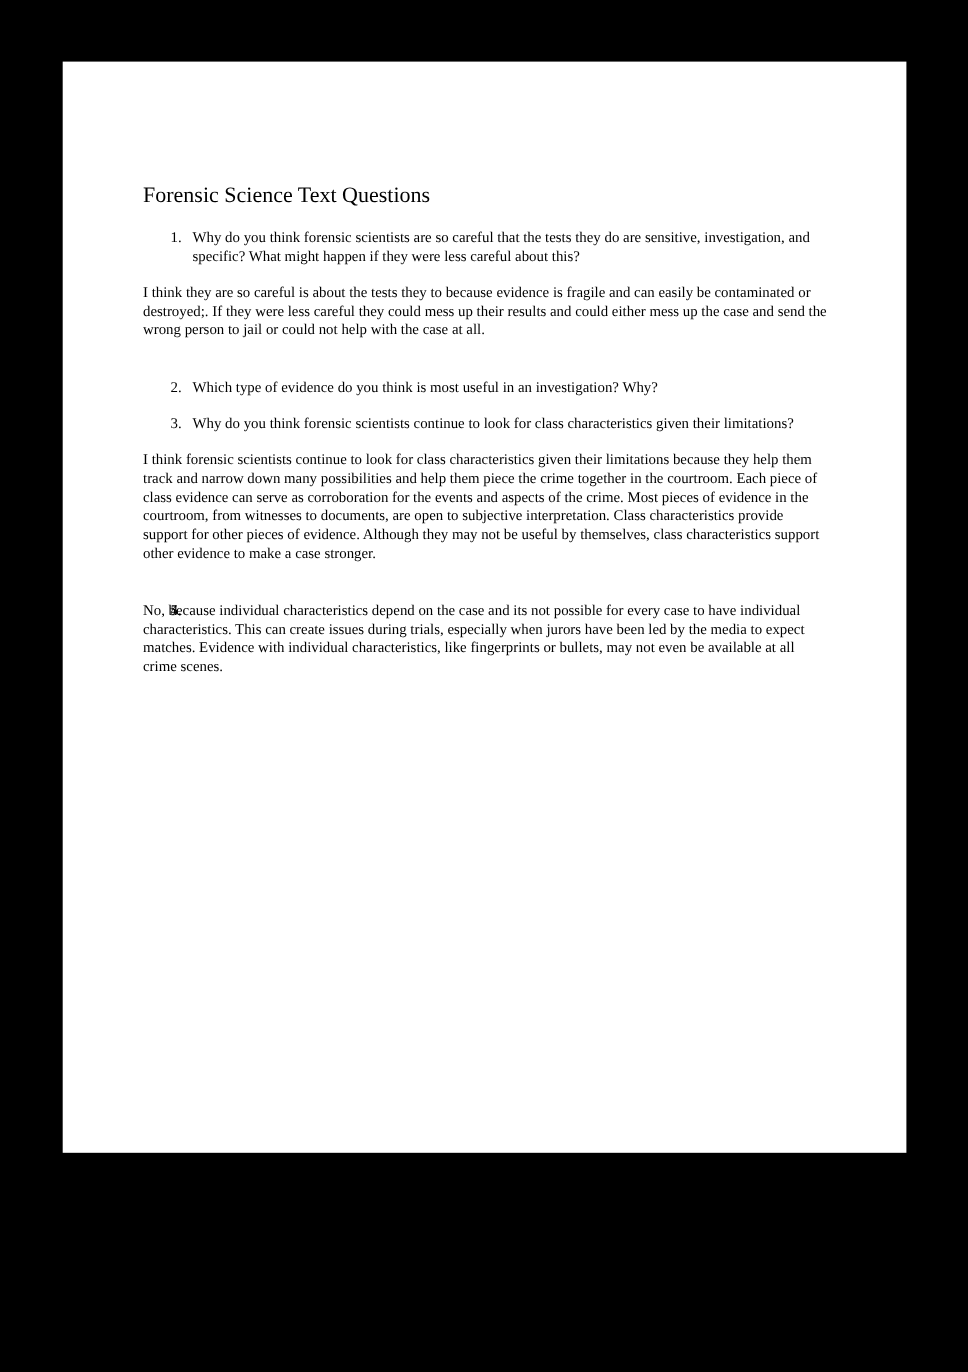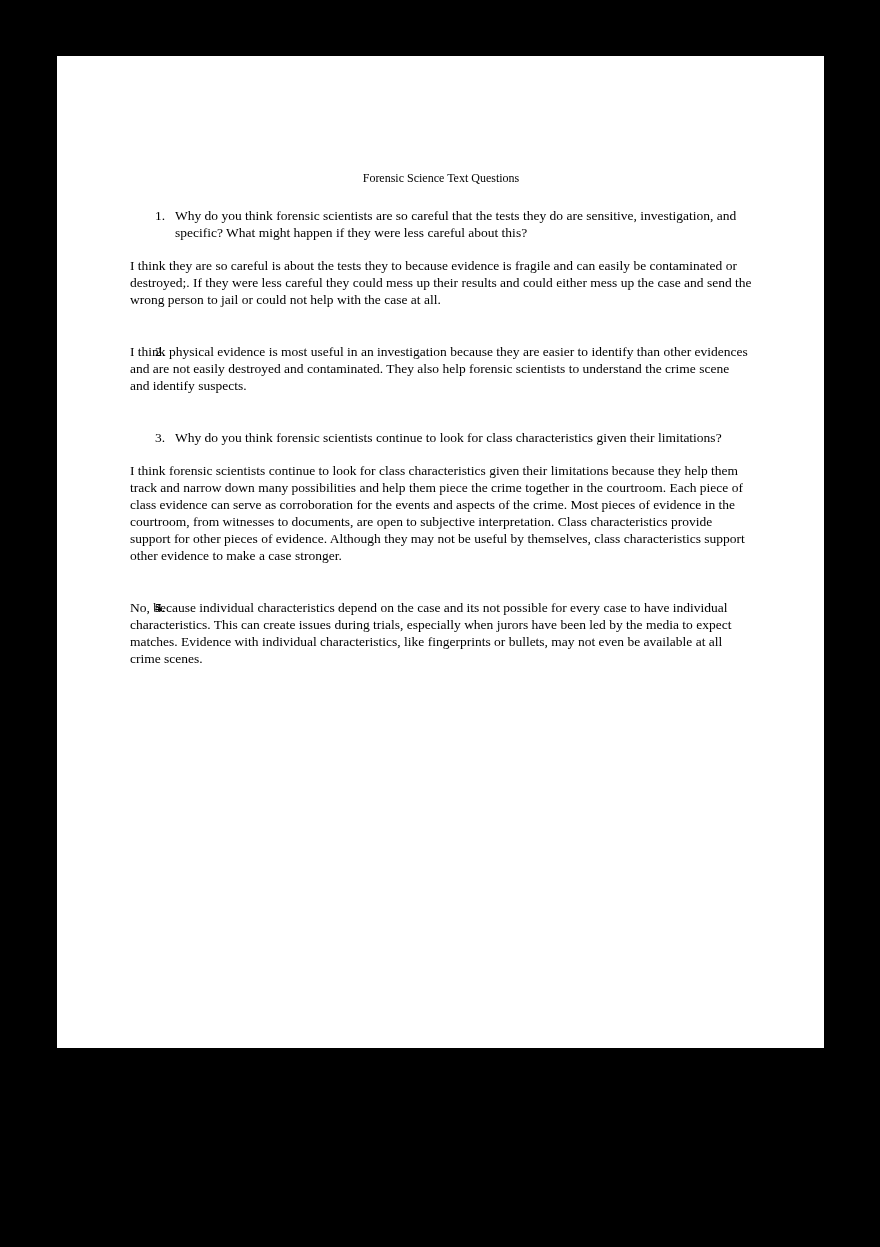--- a/index.html
+++ b/index.html
@@ -33,24 +33,23 @@
     width: 767px;
     height: 992px;
     background: var(--page);
   }
   .page-content {
     padding: 110px 72px 0 73px;
     font-size: 13.5px;
     line-height: 17px;
   }
   .doc-title {
-    font-size: 12px;
+    font-size: 20px;
     line-height: 24px;
     font-weight: normal;
-    text-align: center;
     margin: 0 0 17px 0;
   }
   .qa-section { margin: 0; }
   .question {
     position: relative;
     padding-left: 45px;
     margin: 0 0 16px 0;
   }
   .q-number {
     position: absolute;
@@ -74,22 +73,22 @@
     <div class="question">
       <span class="q-number">1.</span>
       <span class="q-text">Why do you think forensic scientists are so careful that the tests they do are sensitive, investigation, and specific? What might happen if they were less careful about this?</span>
     </div>
     <p class="answer">I think they are so careful is about the tests they to because evidence is fragile and can easily be contaminated or destroyed;. If they were less careful they could mess up their results and could either mess up the case and send the wrong person to jail or could not help with the case at all.</p>
   </section>
 
   <section class="qa-section">
     <div class="question">
       <span class="q-number">2.</span>
+      <span class="q-text">Which type of evidence do you think is most useful in an investigation? Why?</span>
     </div>
-    <p class="answer">I think physical evidence is most useful in an investigation because they are easier to identify than other evidences and are not easily destroyed and contaminated. They also help forensic scientists to understand the crime scene and identify suspects.</p>
   </section>
 
   <section class="qa-section">
     <div class="question">
       <span class="q-number">3.</span>
       <span class="q-text">Why do you think forensic scientists continue to look for class characteristics given their limitations?</span>
     </div>
     <p class="answer">I think forensic scientists continue to look for class characteristics given their limitations because they help them track and narrow down many possibilities and help them piece the crime together in the courtroom. Each piece of class evidence can serve as corroboration for the events and aspects of the crime. Most pieces of evidence in the courtroom, from witnesses to documents, are open to subjective interpretation. Class characteristics provide support for other pieces of evidence. Although they may not be useful by themselves, class characteristics support other evidence to make a case stronger.</p>
   </section>
 

